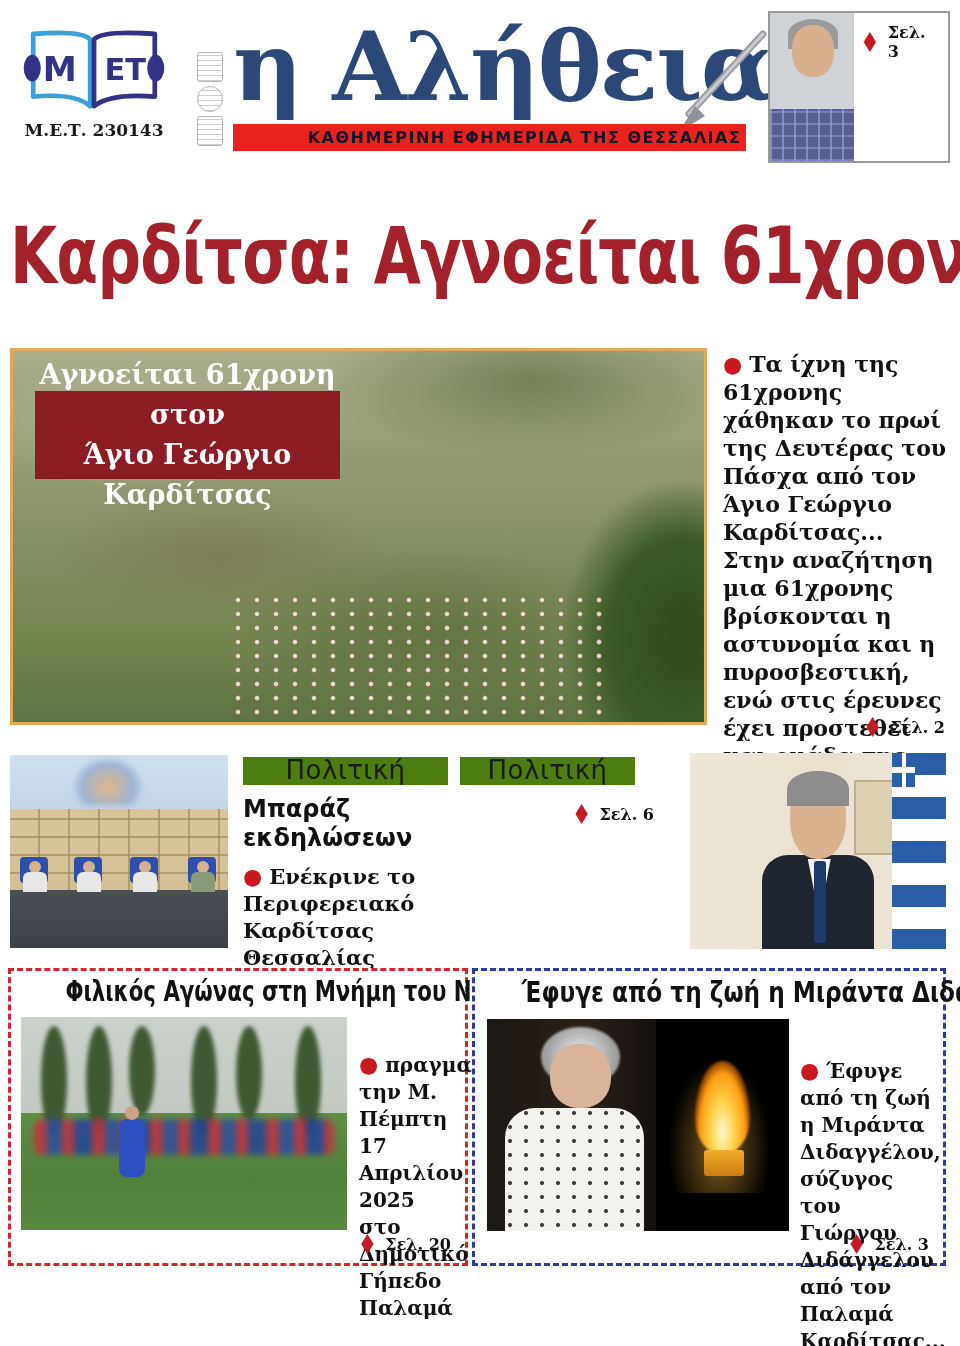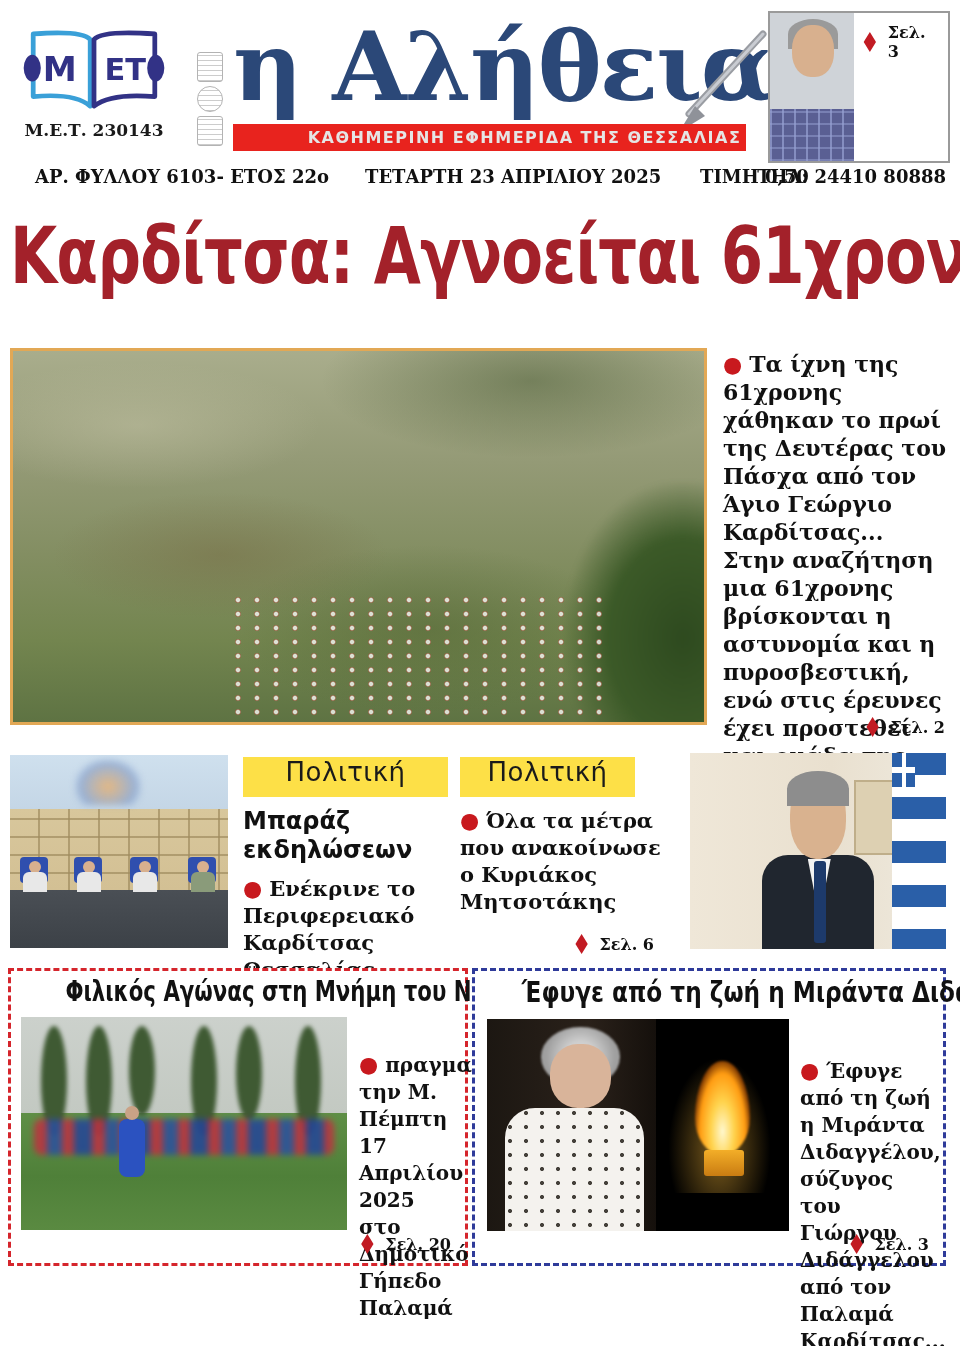--- a/index.html
+++ b/index.html
@@ -18,21 +18,21 @@
     background:
       repeating-linear-gradient(0deg,#bbb 0 1px,transparent 1px 5px);
     opacity:.75;}
   .stamp.round{border-radius:50%;height:24px;}
   .masthead-title{position:absolute;left:233px;top:8px;width:515px;height:120px;
     font-family:"DejaVu Serif",serif;font-weight:bold;font-size:96px;line-height:118px;
     color:#2B4878;letter-spacing:-2px;white-space:nowrap;}
   .masthead-bar{position:absolute;left:233px;top:124px;width:513px;height:27px;
     background:#E8231E;display:flex;align-items:center;justify-content:center;}
   .masthead-bar span{font-family:"DejaVu Sans",sans-serif;font-weight:bold;
-    font-size:16px;letter-spacing:1.5px;color:#e5e5e5;padding-left:70px;white-space:nowrap;}
+    font-size:16px;letter-spacing:1.5px;color:#0f172a;padding-left:70px;white-space:nowrap;}
   .quill{position:absolute;left:655px;top:28px;width:115px;height:120px;pointer-events:none;}
   .columnist-box{position:absolute;left:768px;top:11px;width:178px;height:148px;
     border:2px solid #9a9a9a;background:#fff;display:flex;}
   .columnist-photo{position:relative;width:84px;height:100%;background:#cfd3d8;overflow:hidden;flex:none;}
   .columnist-photo .hair{position:absolute;left:18px;top:6px;width:50px;height:30px;border-radius:50% 50% 0 0;background:#9a9a9a;}
   .columnist-photo .face{position:absolute;left:22px;top:12px;width:42px;height:52px;border-radius:45%;background:#d8b08e;}
   .columnist-photo .shirt{position:absolute;left:0;bottom:0;width:100%;height:52px;
     background:#5a5f93;
     background-image:repeating-linear-gradient(90deg,rgba(150,160,210,.7) 0 2px,transparent 2px 12px),
                      repeating-linear-gradient(0deg,rgba(150,160,210,.5) 0 2px,transparent 2px 12px);}
@@ -83,21 +83,21 @@
   .panel-photo .wall{position:absolute;left:0;top:28%;width:100%;height:42%;
     background-image:repeating-linear-gradient(0deg,transparent 0 16px,rgba(160,140,95,.7) 16px 18px),
                      repeating-linear-gradient(90deg,transparent 0 28px,rgba(160,140,95,.7) 28px 30px);}
   .panel-photo .screen-figure{position:absolute;left:30%;top:2%;width:30%;height:24%;
     background:radial-gradient(ellipse at 50% 60%,rgba(230,180,120,.9),rgba(120,150,200,.6) 60%,transparent 75%);filter:blur(3px);}
   .panel-photo .person{position:absolute;top:56%;width:34px;height:34px;}
   .panel-photo .person .chair{position:absolute;left:2px;top:-6px;width:28px;height:26px;background:#2f4fae;border-radius:4px;}
   .panel-photo .person .head{position:absolute;left:11px;top:-2px;width:12px;height:12px;border-radius:50%;background:#d8b08e;}
   .panel-photo .person .body{position:absolute;left:5px;top:9px;width:24px;height:20px;border-radius:6px 6px 0 0;background:#e8e8e8;}
   .politics-col{position:absolute;top:757px;}
-  .politics-col .orange-bar{height:40px;background:#fde047;display:flex;align-items:flex-start;justify-content:center;}
+  .politics-col .orange-bar{height:28px;background:#4d7c0f;display:flex;align-items:flex-end;justify-content:center;}
   .politics-col .orange-bar span{font-family:"DejaVu Sans",sans-serif;font-weight:normal;
     font-size:26px;color:#1a1a1a;letter-spacing:.5px;}
   .politics-col .p-headline{margin-top:10px;font-family:"DejaVu Sans",sans-serif;font-weight:bold;
     font-size:24px;line-height:1.2;color:#111;white-space:pre-line;}
   .politics-col .p-summary{margin-top:10px;font-family:"DejaVu Serif",serif;font-weight:bold;
     font-size:21px;line-height:27px;color:#111;}
   .mitso-photo{position:absolute;left:690px;top:753px;width:256px;height:196px;overflow:hidden;
     background:linear-gradient(90deg,#efe7d8 0%,#e9e0cf 55%,#efeadf 100%);}
   .mitso-photo .pic-frame{position:absolute;left:64%;top:14%;width:20%;height:36%;background:#ddd0b2;border:2px solid #bfae8a;}
   .mitso-photo .flag{position:absolute;right:0;top:0;width:21%;height:100%;
@@ -204,32 +204,30 @@
       <div class="shirt"></div>
     </div>
     <div class="columnist-text">
       <div class="pageref">
         <span class="diamond">♦</span>
         <span>Σελ. 3</span>
       </div>
     </div>
   </div>
 
-  <div class="info-line">
-    <span class="issue">ΑΡ. ΦΥΛΛΟΥ 6103- ΕΤΟΣ 22ο</span>
-    <span class="date">ΤΕΤΑΡΤΗ 23 ΑΠΡΙΛΙΟΥ 2025</span>
-    <span class="price">ΤΙΜΗ 0,50</span>
-    <span class="phone">ΤΗΛ: 24410 80888</span>
-  </div>
 
   <div class="main-headline">Καρδίτσα: Αγνοείται 61χρονη</div>
 
   <div class="lead-photo">
     <div class="foliage"></div>
     <div class="village"></div>
+    <div class="lead-overlay">
+      <span>Αγνοείται 61χρονη στον</span>
+      <span>Άγιο Γεώργιο Καρδίτσας</span>
+    </div>
   </div>
 
   <div class="lead-summary">
     <span class="bullet">●</span><span>Τα ίχνη της 61χρονης χάθηκαν το πρωί της Δευτέρας του Πάσχα από τον Άγιο Γεώργιο Καρδίτσας... Στην αναζήτηση μια 61χρονης βρίσκονται η αστυνομία και η πυροσβεστική, ενώ στις έρευνες έχει προστεθεί και ομάδα της 8ης ΕΜΑΚ, με ειδικά εκπαιδευμένο σκύλο.</span>
   </div>
   <div class="pageref lead-pageref">
     <span class="diamond">♦</span>
     <span>Σελ. 2</span>
   </div>
 
@@ -269,23 +267,20 @@
     </div>
     <div class="pageref" style="margin-top:22px;padding-right:14px;">
       <span class="diamond">♦</span>
       <span>Σελ. 4</span>
     </div>
   </div>
 
   <div class="politics-col" style="left:460px;width:218px;">
     <div class="orange-bar" style="width:175px;">
       <span>Πολιτική</span>
-    </div>
-    <div class="p-summary">
-      <span class="bullet">●</span><span>Όλα τα μέτρα που ανακοίνωσε ο Κυριάκος Μητσοτάκης</span>
     </div>
     <div class="pageref" style="margin-top:18px;padding-right:24px;">
       <span class="diamond">♦</span>
       <span>Σελ. 6</span>
     </div>
   </div>
 
   <div class="mitso-photo">
     <div class="pic-frame"></div>
     <div class="flag"></div>

